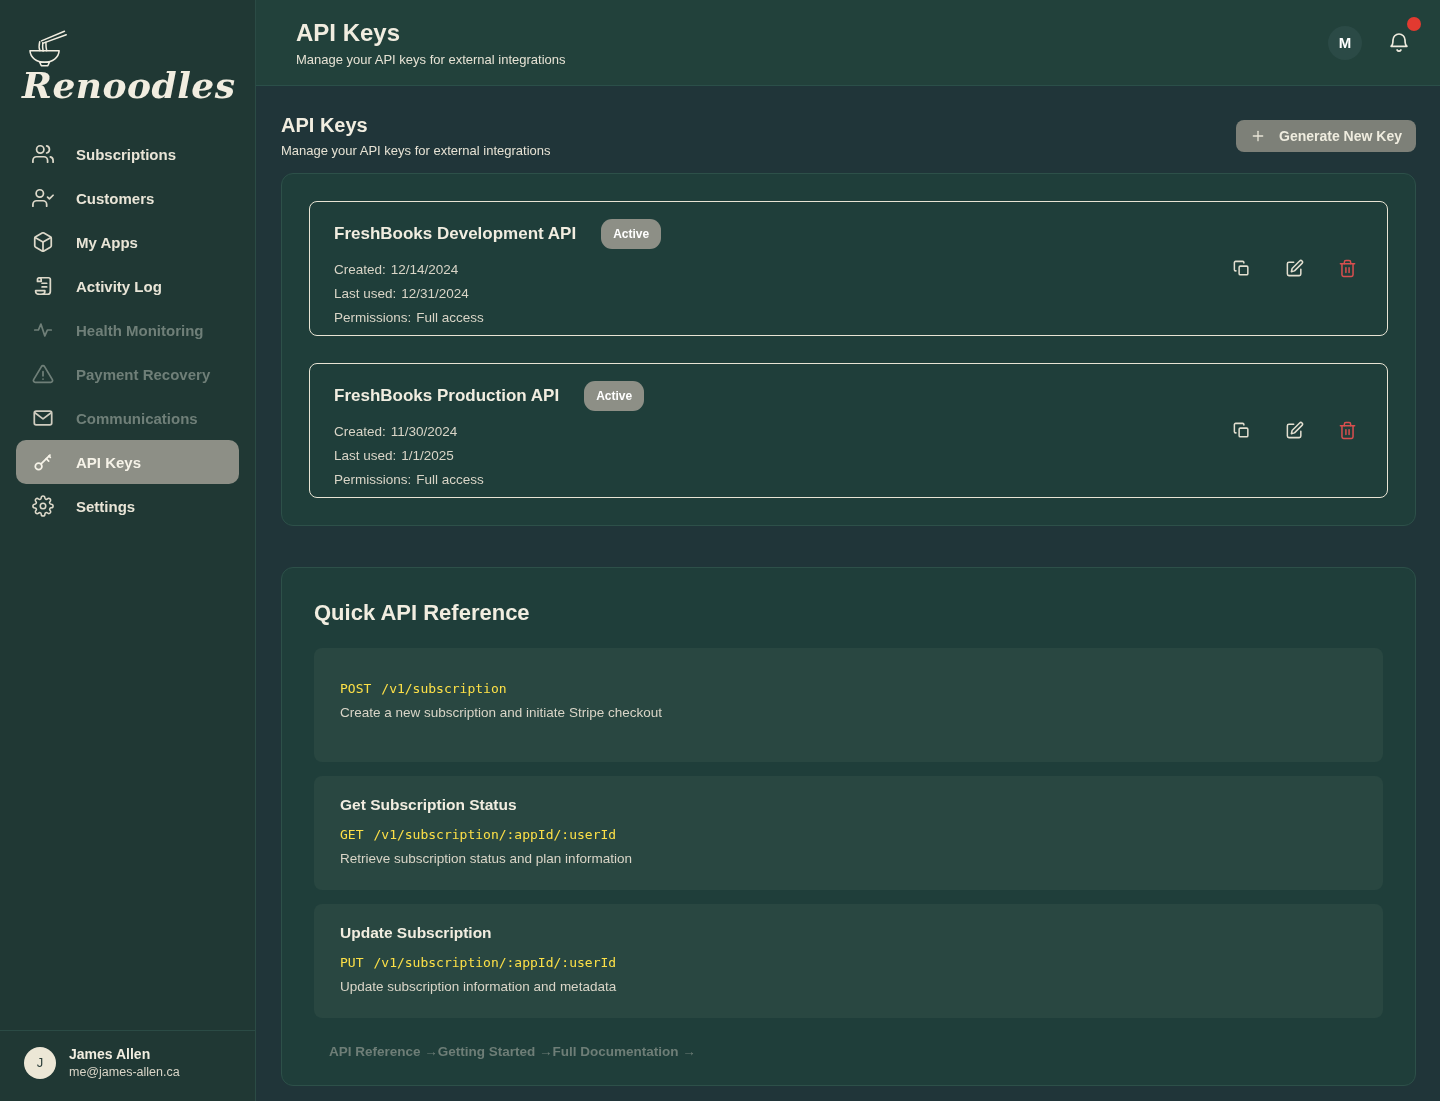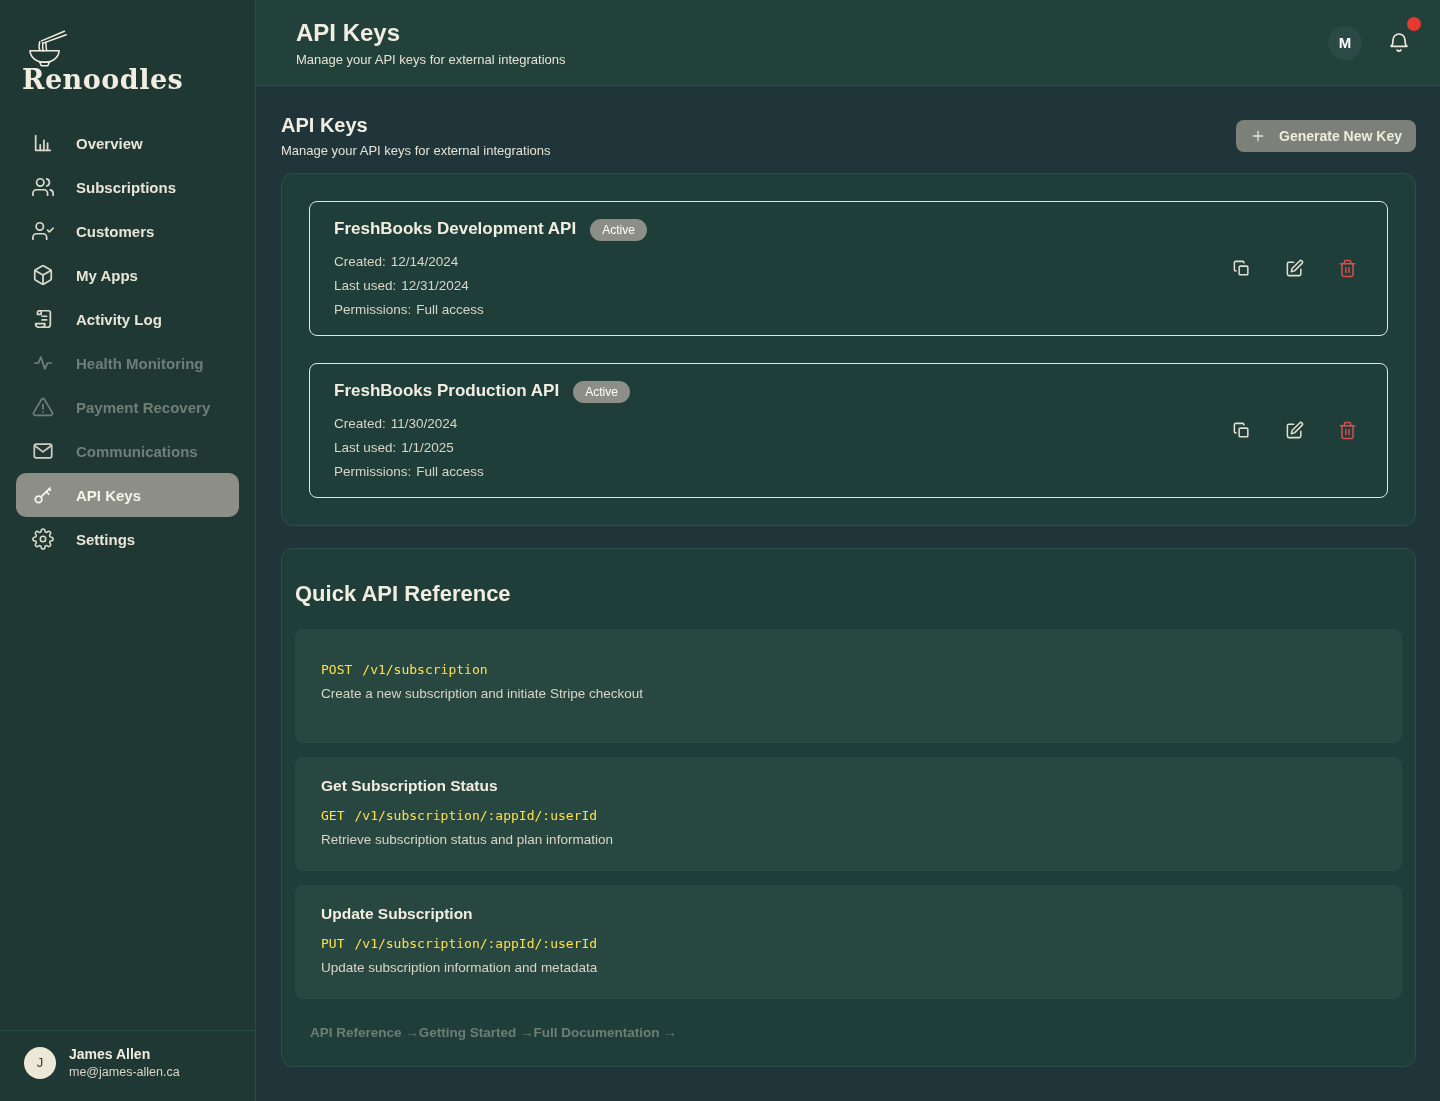--- a/index.html
+++ b/index.html
@@ -21,21 +21,21 @@
   }
   *{box-sizing:border-box;margin:0;padding:0}
   html,body{width:1440px;height:1101px;overflow:hidden}
   body{font-family:"Liberation Sans",sans-serif;background:var(--content-bg);color:var(--cream);display:flex}
   svg{display:block}
 
   
   .sidebar{width:256px;min-width:256px;height:100%;background:var(--sidebar-bg);border-right:1px solid var(--divider);position:relative}
   .logo{padding:10px 0 12px 22px;cursor:pointer}
   .bowl{margin-left:36px;color:var(--cream)}
-  .brand{font-family:"DejaVu Serif",serif;font-weight:bold;font-size:27px;color:var(--cream);margin-top:-4px;letter-spacing:.5px}
+  .brand{font-family:"DejaVu Serif",serif;font-style:italic;font-weight:bold;font-size:36px;color:var(--cream);margin-top:-4px;letter-spacing:.5px}
   .nav{margin-top:14px}
   .nav-item{display:flex;align-items:center;gap:22px;height:44px;margin:0 16px;padding:0 0 0 16px;border-radius:10px;color:#e9e5d7;font-size:15px;font-weight:700;cursor:pointer}
   .nav-item .nicon{width:22px;height:22px;color:#ddd9ca;flex:0 0 22px}
   .nav-item.muted,.nav-item.muted .nicon{color:var(--muted)}
   .nav-item.muted-text{color:var(--muted)}
   .nav-item.muted-text .nicon{color:#cfccbf}
   .nav-item.active{background:var(--gray-pill);color:#f6f3e8}
   .nav-item.active .nicon{color:#f6f3e8}
   .user-panel{position:absolute;left:0;right:0;bottom:0;border-top:1px solid var(--divider);padding:15px 24px 22px;display:flex;align-items:center;gap:13px}
   .user-avatar{width:32px;height:32px;border-radius:50%;background:#ece7d6;color:#2b3e3a;font-size:13px;display:flex;align-items:center;justify-content:center}
@@ -56,30 +56,30 @@
   .section-head{display:flex;align-items:center;justify-content:space-between;margin-bottom:15px}
   .section-head h2{font-size:20px;font-weight:700;margin-bottom:6px;color:var(--cream)}
   .section-head .subtitle{font-size:13px;color:#e6e2d4}
   .gen-btn{width:180px;height:32px;border:none;border-radius:8px;background:var(--btn-gray);color:#efecdf;font-family:inherit;font-size:14px;font-weight:700;display:flex;align-items:center;justify-content:center;gap:13px;cursor:pointer}
   .gen-btn .plus{width:16px;height:16px;color:#e8e4d6}
 
   .panel{background:var(--panel-bg);border:1px solid var(--panel-border);border-radius:12px}
   .keys-panel{padding:27px}
   .key-card{position:relative;height:135px;border:1px solid var(--card-border);border-radius:8px;padding:17px 24px;background:transparent}
   .key-card + .key-card{margin-top:27px}
-  .key-title-row{display:flex;align-items:flex-start;gap:14px}
+  .key-title-row{display:flex;align-items:center;gap:25px}
   .key-name{font-size:17px;font-weight:700;color:var(--cream)}
-  .badge{height:22px;padding:0 12px;border-radius:11px;background:var(--gray-pill);color:#ffffff;font-size:12px;font-weight:400;display:flex;align-items:center}
+  .badge{height:30px;padding:0 12px;border-radius:11px;background:var(--gray-pill);color:#ffffff;font-size:12px;font-weight:700;display:flex;align-items:center}
   .key-meta{margin-top:9px;font-size:13.5px;line-height:24px;color:var(--cream-dim)}
   .key-meta .mlabel{margin-right:5px}
   .key-actions{position:absolute;right:26px;top:50%;transform:translateY(-50%);display:flex;gap:25px}
   .icon-btn{width:28px;height:28px;background:none;border:none;color:#e3dfd0;display:flex;align-items:center;justify-content:center;cursor:pointer}
   .icon-btn.danger{color:var(--red)}
 
-  .ref-panel{margin-top:22px;padding:26px 13px 26px}
+  .ref-panel{margin-top:41px;padding:26px 32px 26px}
   .ref-title{font-size:22px;font-weight:700;color:var(--cream);margin:6px 0 22px}
   .endpoint-card{height:114px;background:var(--refcard-bg);border-radius:8px;padding:20px 26px}
   .endpoint-card + .endpoint-card{margin-top:14px}
   .endpoint-title{font-size:15.5px;font-weight:700;color:var(--cream)}
   .endpoint-code{margin-top:13px;font-family:"DejaVu Sans Mono",monospace;font-size:13px;color:#fde047}
   .endpoint-code .method{margin-right:10px}
   .endpoint-desc{margin-top:9px;font-size:13.5px;color:var(--cream-dim)}
   .links-row{margin-top:26px;padding-left:15px;display:flex;}
   .links-row a{color:#6e7e77;font-size:13.5px;font-weight:700;text-decoration:none;cursor:pointer}
 </style>
@@ -99,31 +99,20 @@
         <path d="M20 38 h11 l-1.8 4 h-7.4 z"></path>
       </svg>
     </span>
     <div class="brand">Renoodles</div>
   </div>
 
   <nav class="nav">
     <div class="nav-item">
       <span class="nicon">
         <svg viewBox="0 0 24 24" width="22" height="22" fill="none" stroke="currentColor" stroke-width="1.9" stroke-linecap="round" stroke-linejoin="round">
-            <path d="M4 4v16h16"></path>
-            <path d="M9 20v-6"></path>
-            <path d="M13 20V9"></path>
-            <path d="M17 20v-8"></path>
-          </svg>
-      </span>
-      <span class="nlabel">Overview</span>
-    </div>
-    <div class="nav-item">
-      <span class="nicon">
-        <svg viewBox="0 0 24 24" width="22" height="22" fill="none" stroke="currentColor" stroke-width="1.9" stroke-linecap="round" stroke-linejoin="round">
             <path d="M17 21v-2a4 4 0 0 0-4-4H5a4 4 0 0 0-4 4v2"></path>
             <circle cx="9" cy="7" r="4"></circle>
             <path d="M23 21v-2a4 4 0 0 0-3-3.87"></path>
             <path d="M16 3.13a4 4 0 0 1 0 7.75"></path>
           </svg>
       </span>
       <span class="nlabel">Subscriptions</span>
     </div>
     <div class="nav-item">
       <span class="nicon">

